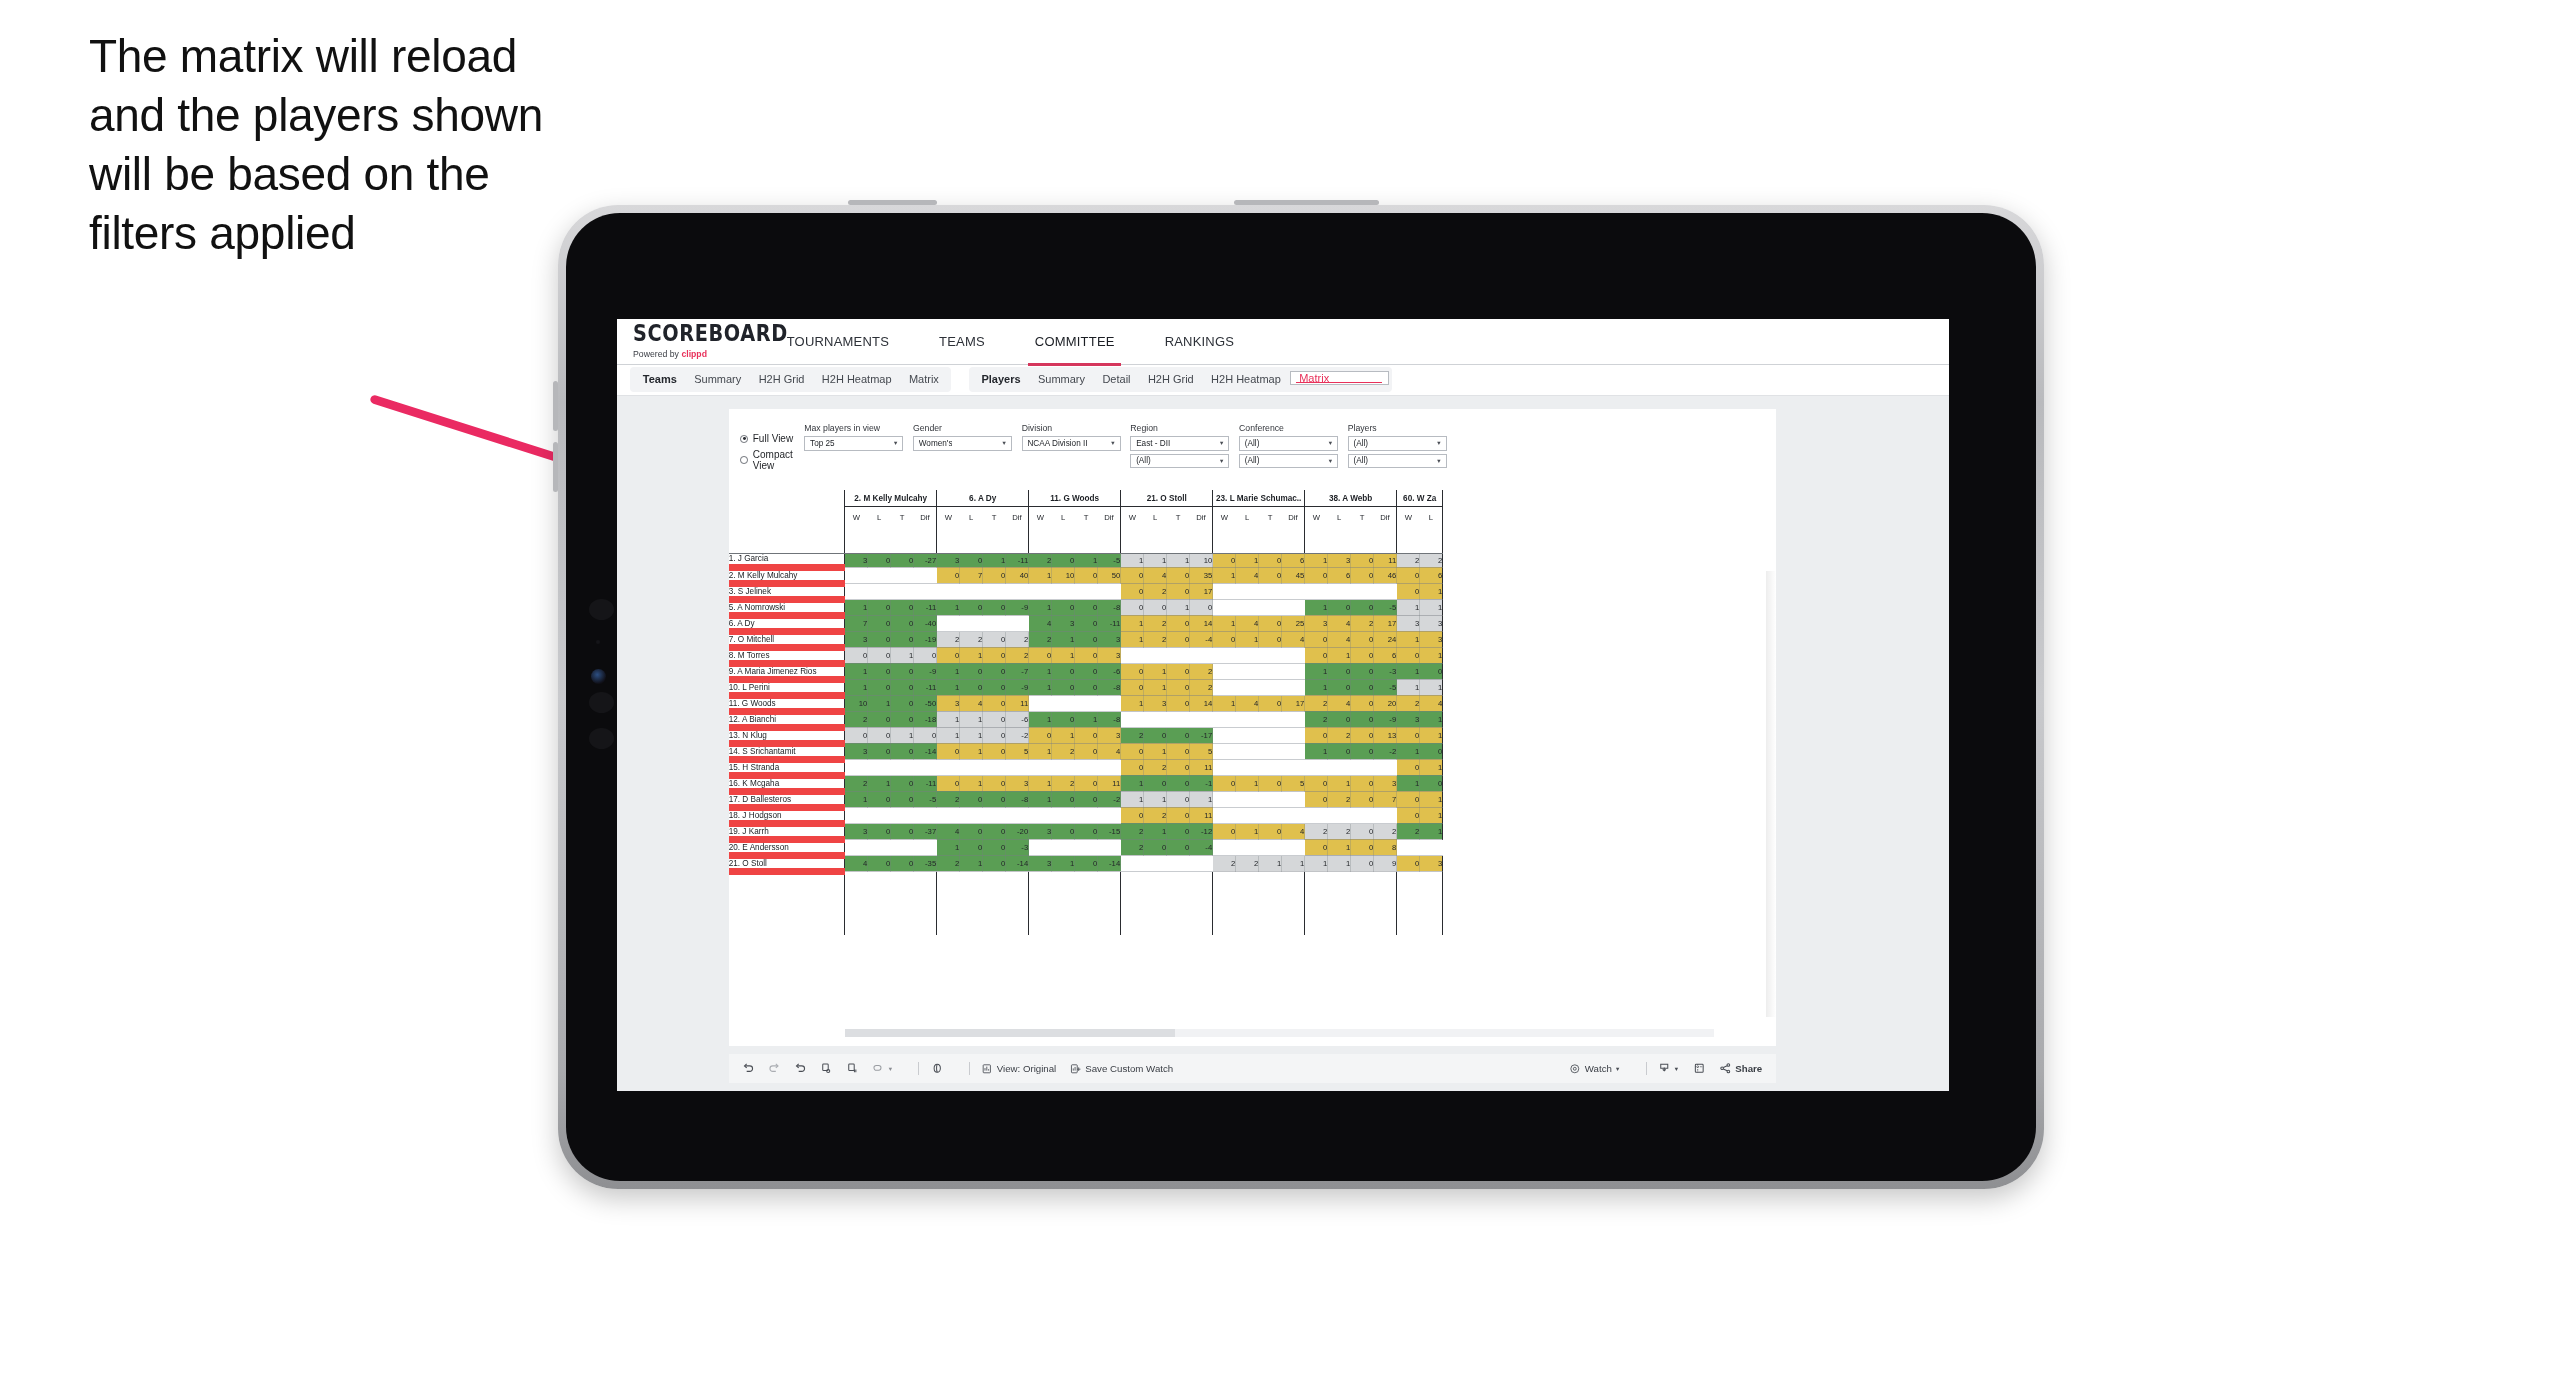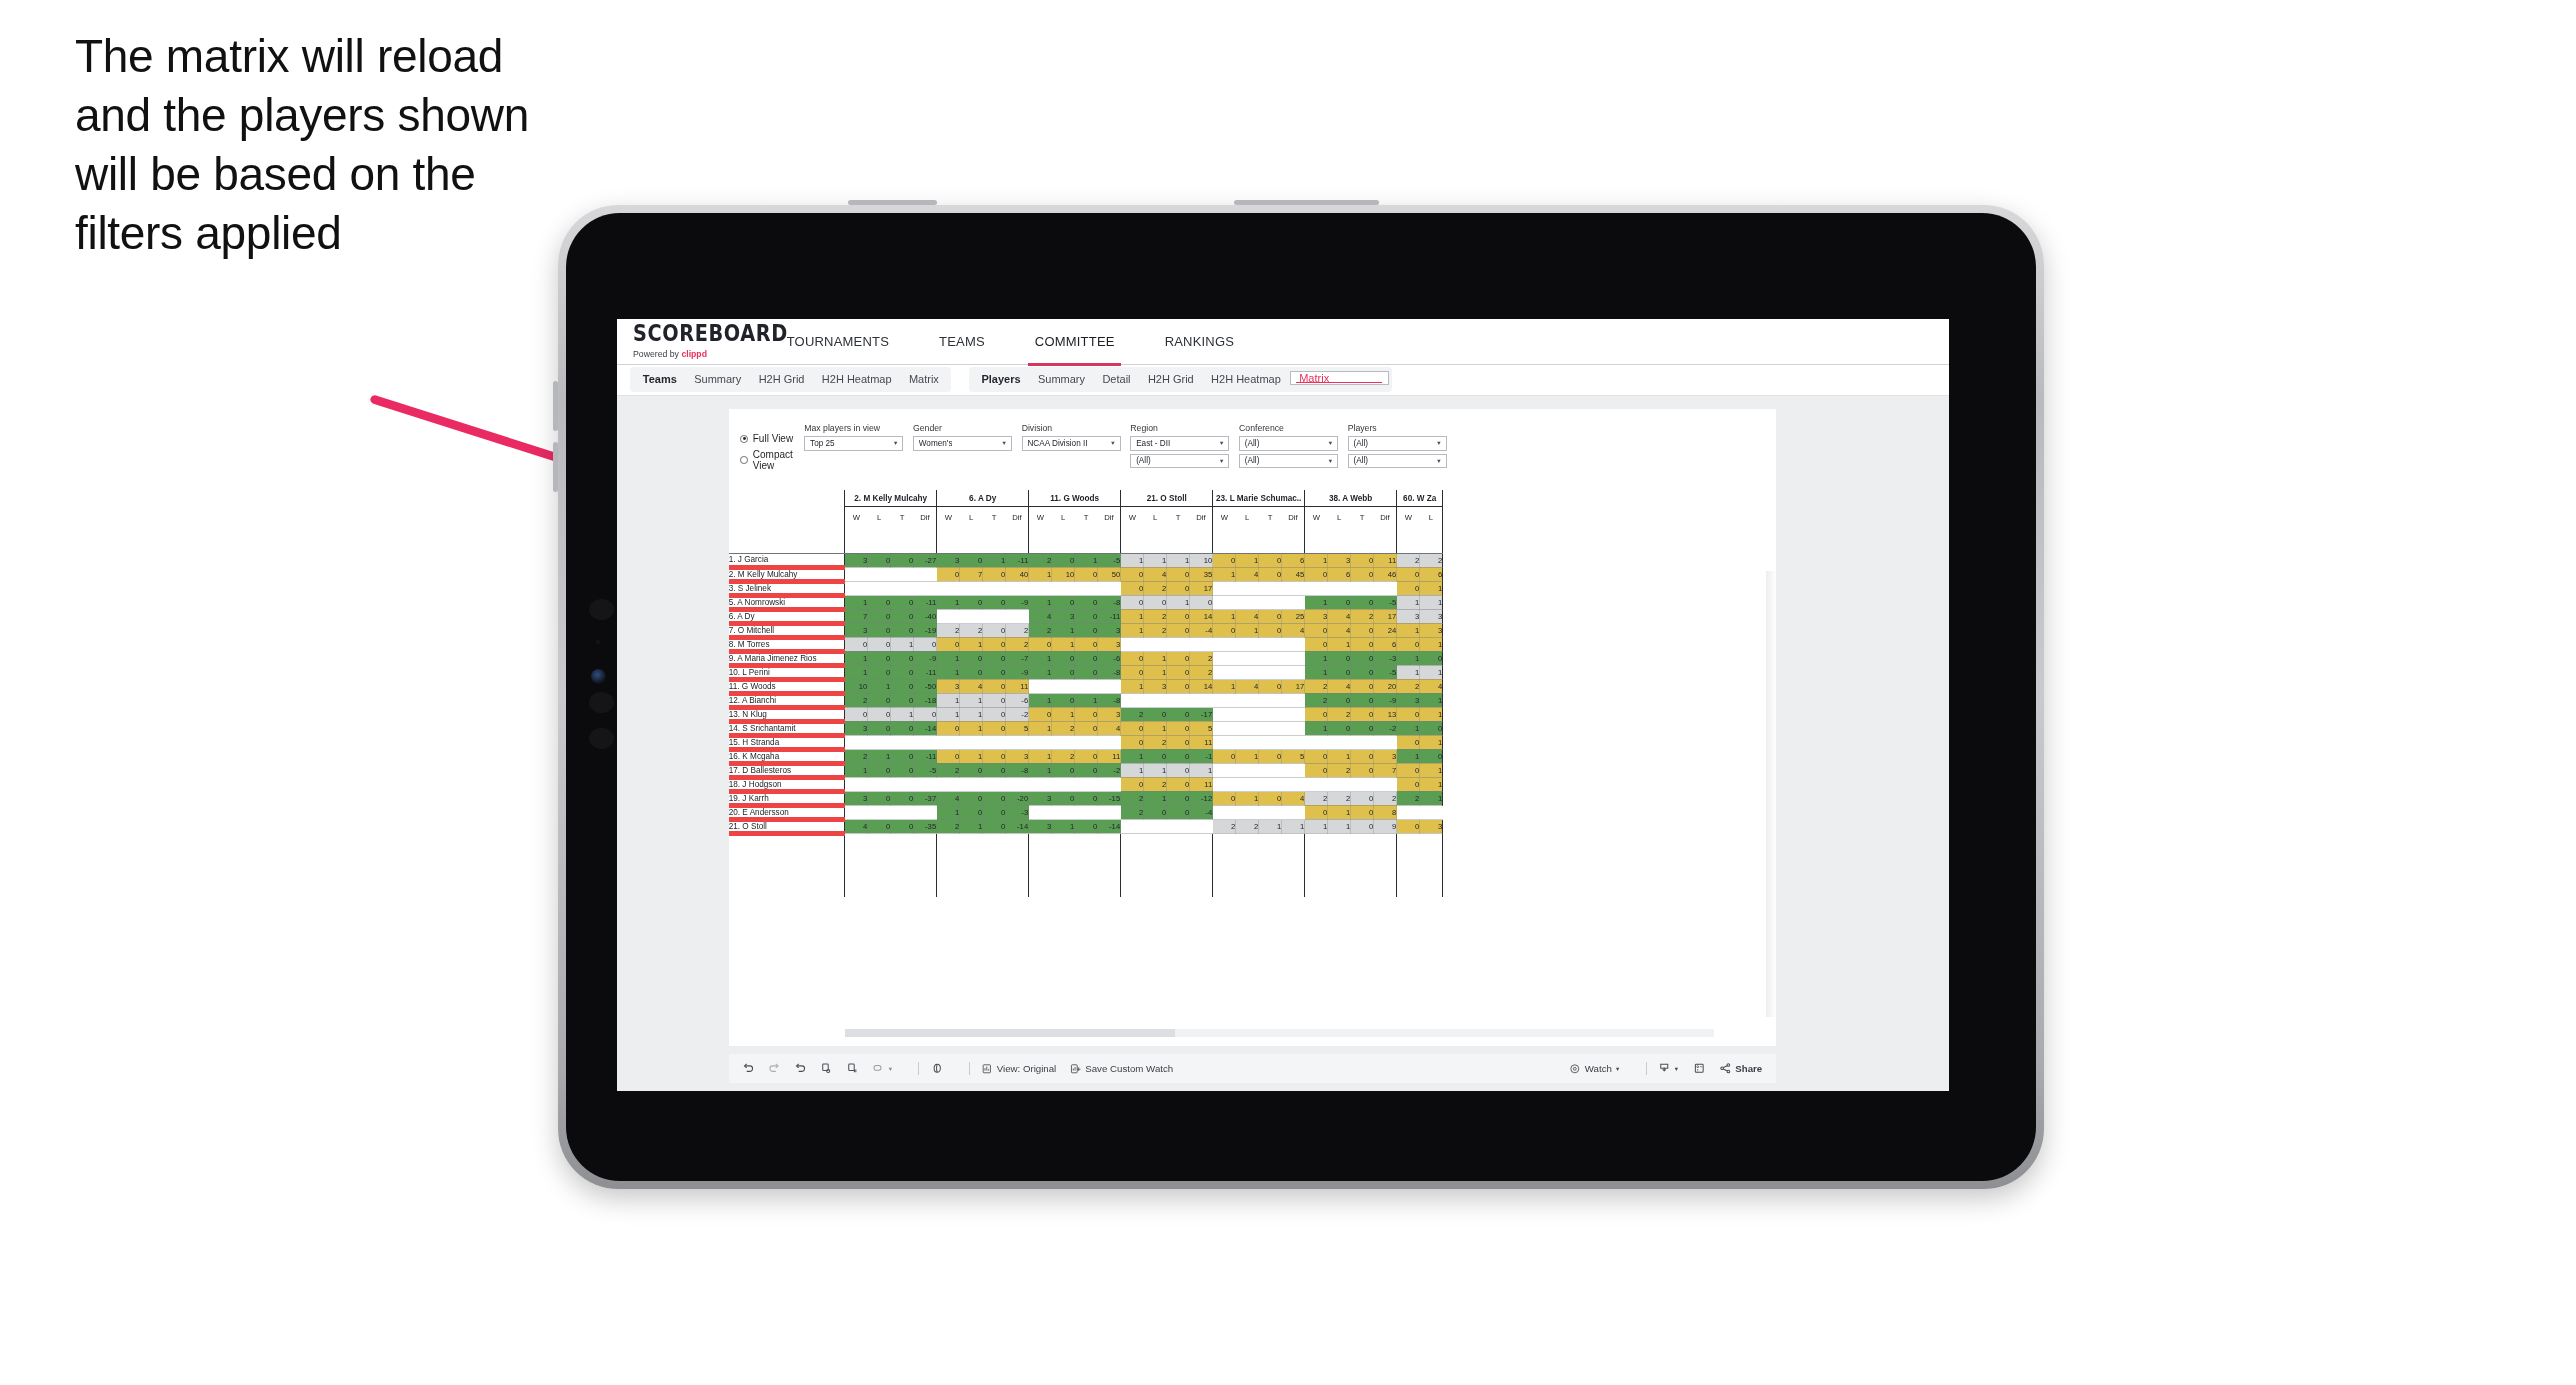--- a/index.html
+++ b/index.html
@@ -8,21 +8,21 @@
     width: 2576px; height: 1386px;
     background: #ffffff;
     font-family: "Liberation Sans", sans-serif;
     overflow: hidden;
   }
   #root { position: relative; width: 2576px; height: 1386px; background:#fff; }
 
   
   .annotation {
     position: absolute;
-    left: 75px; top: 27px;
+    left: 89px; top: 27px;
     width: 454px;
     font-size: 46px;
     line-height: 1.28;
     color: #111111;
     font-family: "Liberation Sans", sans-serif;
     letter-spacing: -0.3px;
   }
   .arrow-svg { position: absolute; left: 367px; top: 386px; width: 598px; height: 222px; }
 
   
@@ -165,21 +165,21 @@
   }
   .sub-th.gstart { border-left: 1.5px solid #2a2c30; }
   .sub-th.gend-last { border-right: 1.5px solid #2a2c30; }
   .spacer-row td { height: 25px; border-bottom: 1.2px solid #6f7479; }
   .spacer-row td.gstart { border-left: 1.5px solid #2a2c30; }
   .spacer-row td.gend-last { border-right: 1.5px solid #2a2c30; }
 
   tr.drow { height: 13.5px; }
   td.rowlab {
     font-size: 8.2px; color:#1a1d21; padding-left:3.9px;
-    border-bottom: 5px solid #ef4444; white-space:nowrap; overflow:hidden;
+    border-bottom: 7px solid #ef4444; white-space:nowrap; overflow:hidden;
   }
   td.cell {
     font-size: 7.7px; text-align:right; padding-right: 2.9px;
     color:#23262a; border-bottom: 1px solid rgba(120,125,130,.45);
     border-right: 1px solid rgba(120,125,130,.30);
     width: 23px;
   }
   td.cell.gstart { border-left: 1.5px solid #2a2c30; }
   td.cell.gend-last { border-right: 1.5px solid #2a2c30; }
   td.cell.g { background:#5a9e54; }

